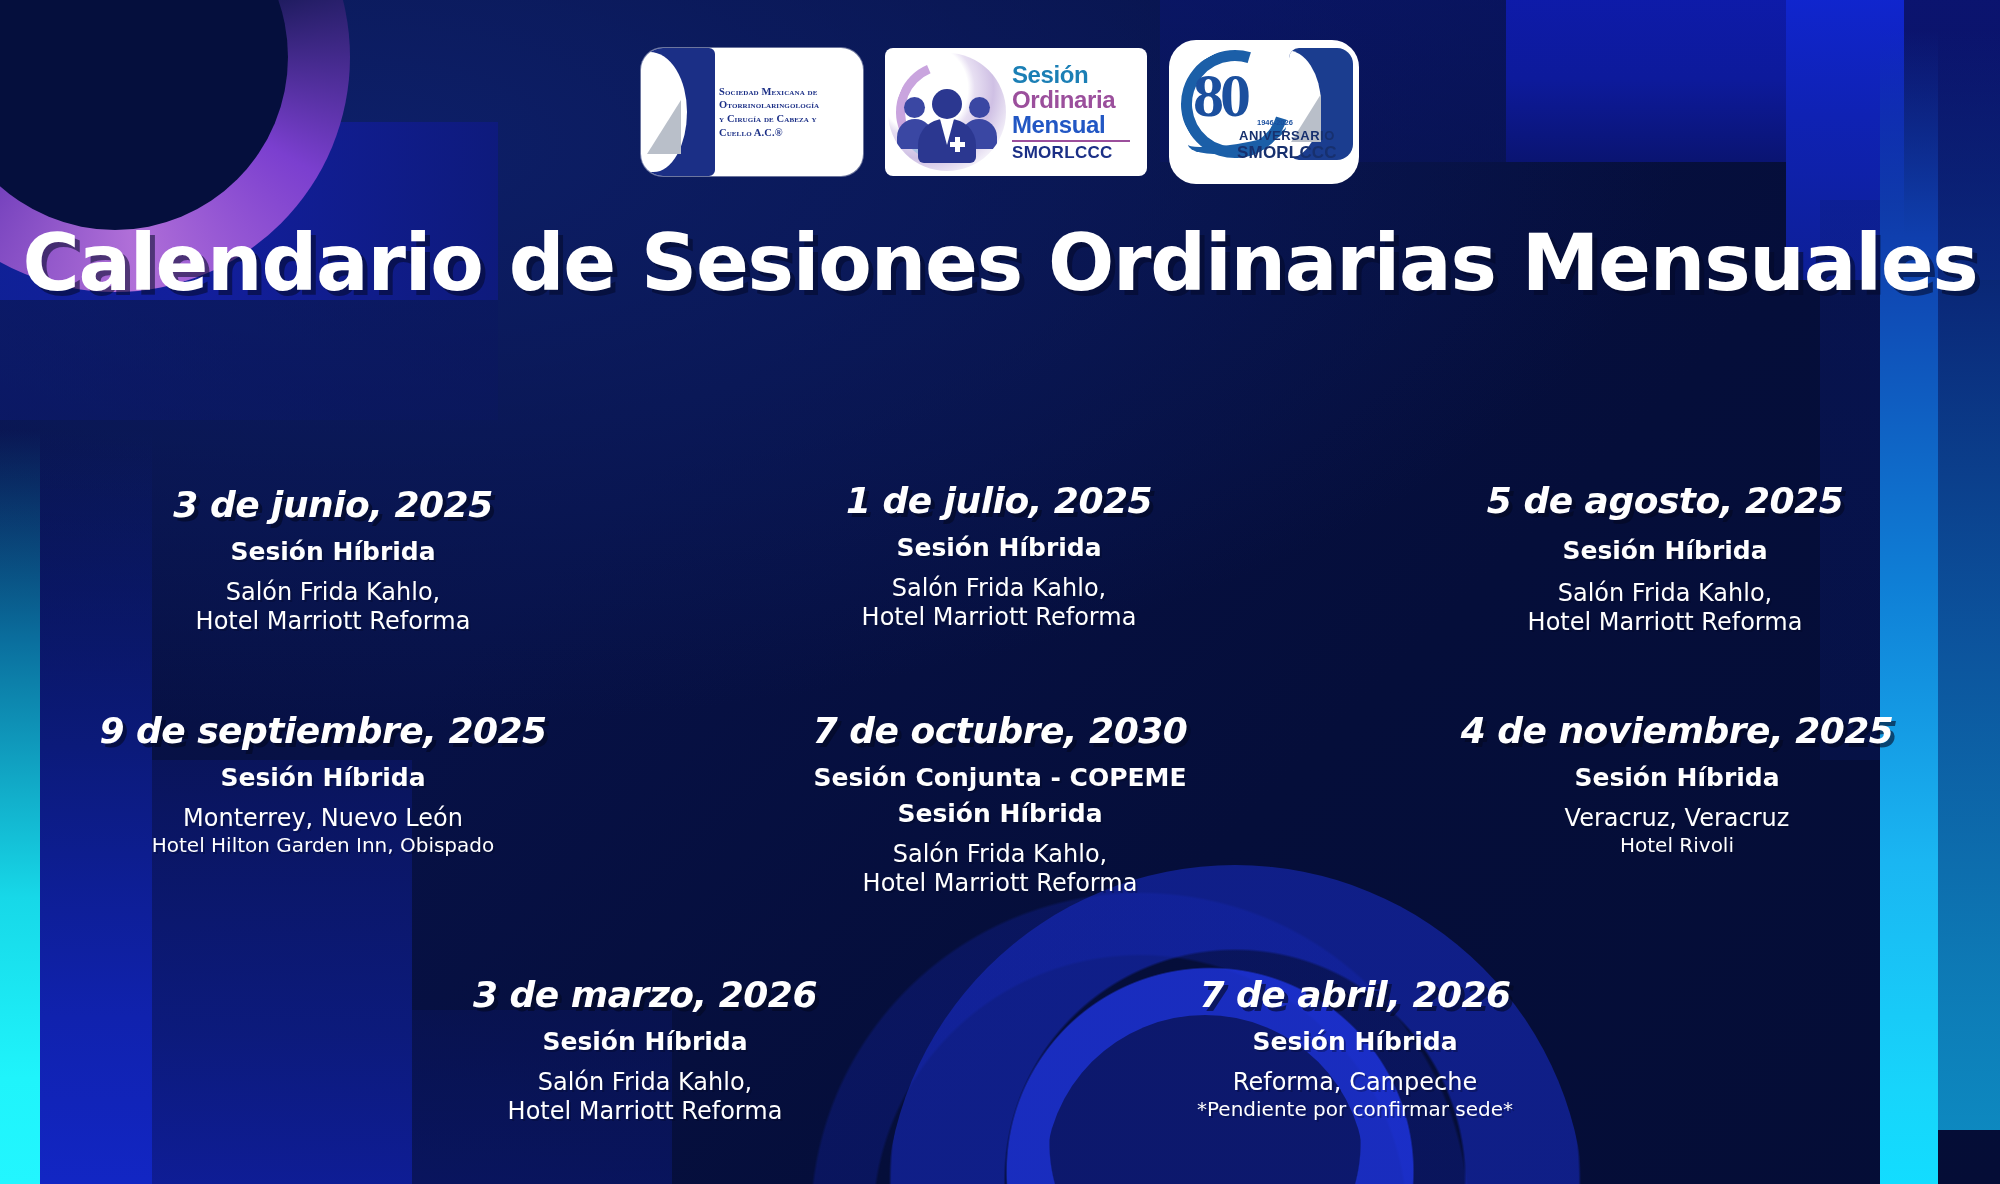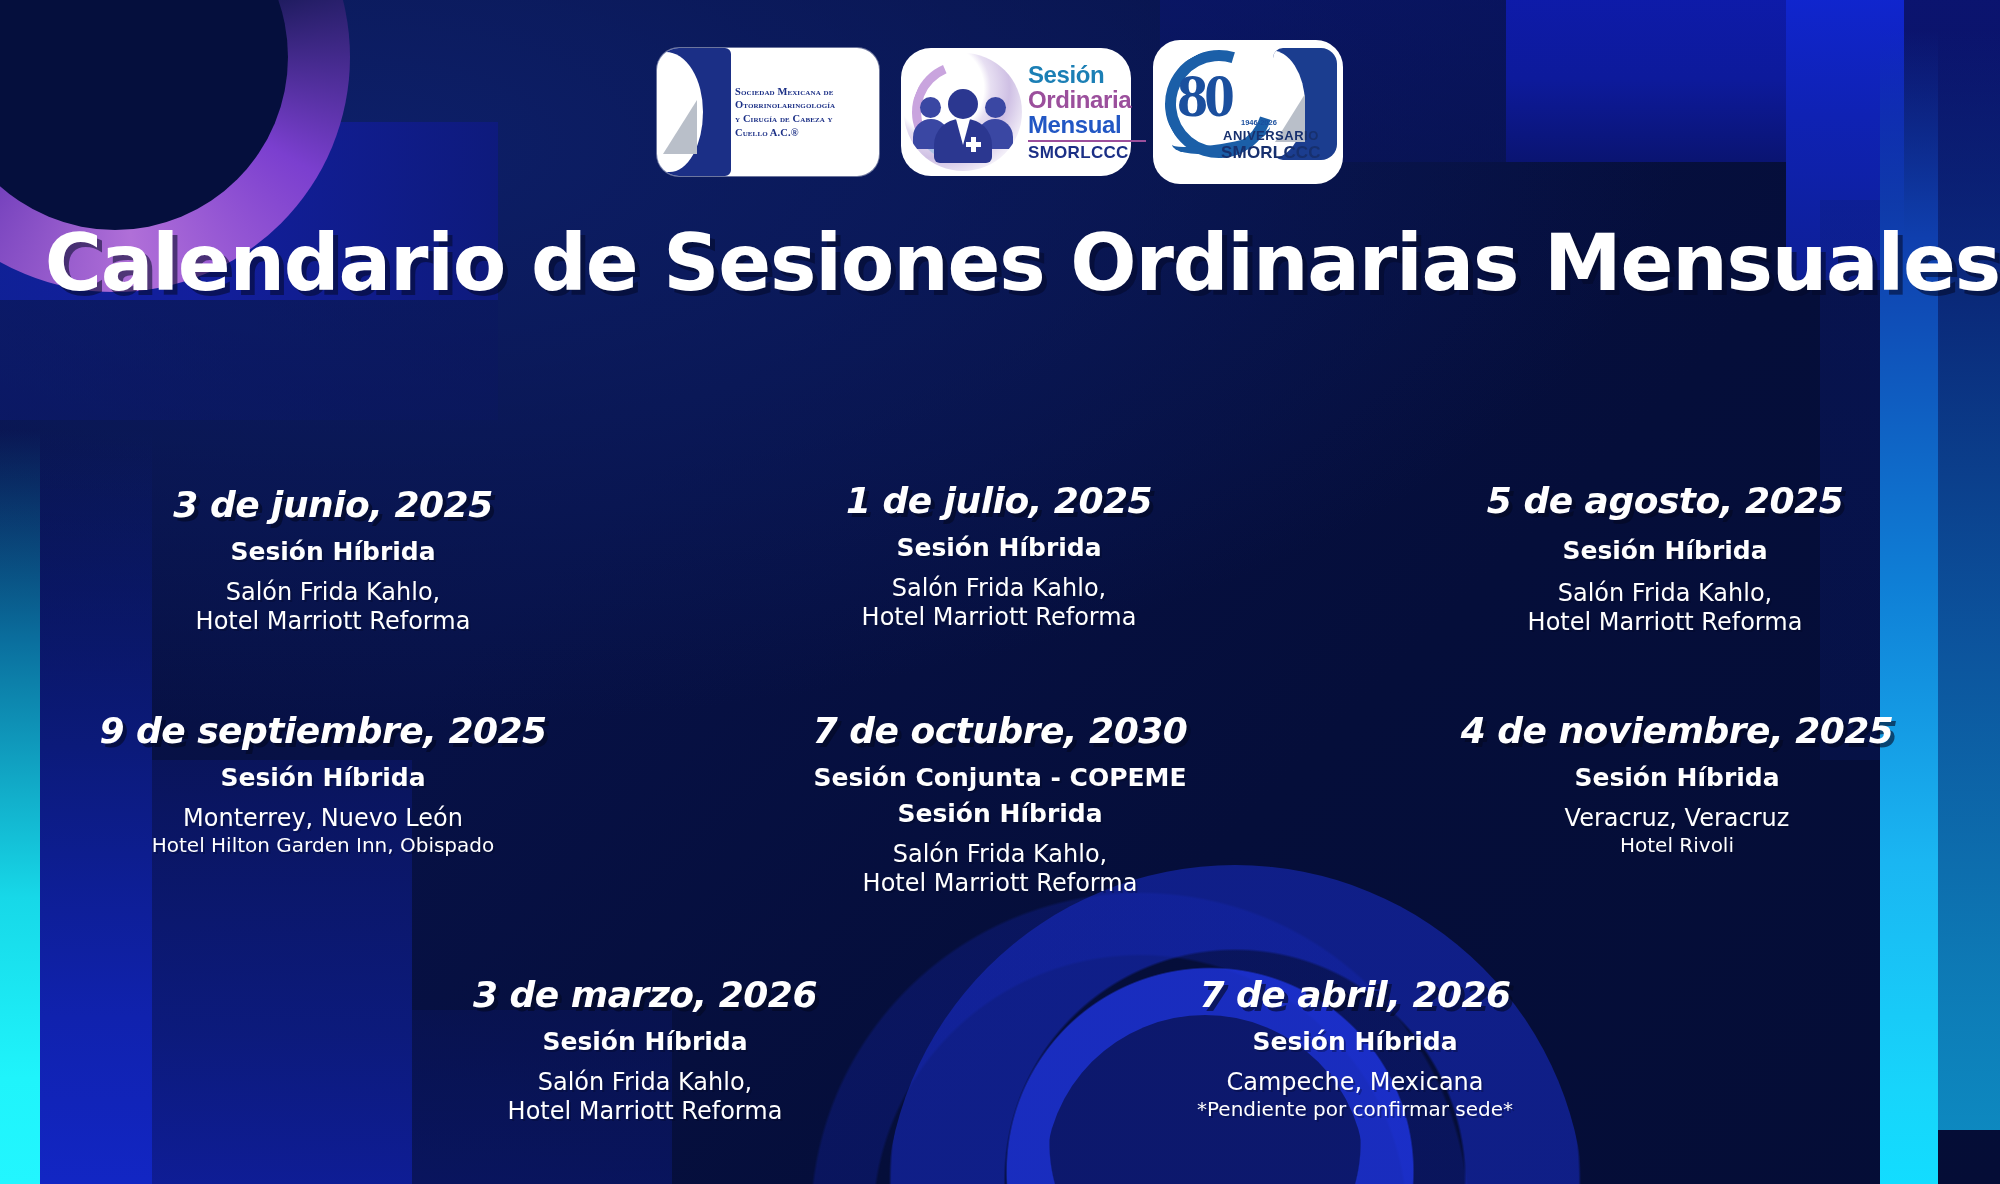--- a/index.html
+++ b/index.html
@@ -136,22 +136,22 @@
     content:""; position:absolute; left:6px; top:52px; width:34px; height:54px;
     background:#b9bfc9; clip-path:polygon(0 100%,100% 0,100% 100%);
   }
   .logo-smorl .smorl-txt{
     font-size:10.5px; line-height:13.6px; color:#1b2f86;
     font-weight:bold; letter-spacing:.1px; padding-left:4px;
     font-variant:small-caps; font-family:"Liberation Serif", serif;
   }
 
   .logo-sesion{
-    position:relative; width:230px; height:128px; display:flex; align-items:center;
-    background:#fff; border-radius:30px;
+    position:relative; width:262px; height:128px; display:flex; align-items:center;
+    background:#fff; border-radius:8px;
   }
   .logo-sesion .badge{
     position:relative; width:118px; height:118px; flex:0 0 118px; margin-left:3px;
     border-radius:50%;
     background:
       radial-gradient(circle at 30% 30%, #ffffff 0 38%, #e7dff2 44%, #cfc0e4 60%, #f2eef8 78%, #ffffff 100%);
     overflow:hidden;
   }
   .logo-sesion .badge .arc{
     position:absolute; left:8px; top:8px; width:102px; height:102px; border-radius:50%;
@@ -228,21 +228,21 @@
     content:""; position:absolute; left:2px; top:46px; width:30px; height:48px;
     background:#b9bfc9; clip-path:polygon(0 100%,100% 0,100% 100%);
   }
   .logo-80 .swoosh{
     position:absolute; left:18px; top:78px; width:100px; height:34px;
     border-bottom:8px solid #1b5fa8; border-radius:0 0 60% 40%; transform:rotate(-7deg);
   }
 
   
   .title{
-    position:absolute; top:218px; left:0; width:2000px; text-align:right;
+    position:absolute; top:218px; left:0; width:2000px; text-align:center;
     font-size:78px; font-weight:bold; color:#ffffff; letter-spacing:-1.2px;
     text-shadow:5px 5px 0 rgba(4,10,40,.55);
     font-family:"DejaVu Sans", sans-serif;
   }
   .subtitle{
     position:absolute; top:348px; left:0; width:2000px; text-align:center;
     font-size:62px; font-weight:bold; color:#ffffff; letter-spacing:0px;
     text-shadow:5px 5px 0 rgba(4,10,40,.55);
     font-family:"DejaVu Sans", sans-serif;
   }
@@ -413,20 +413,20 @@
         <div class="kind">Sesión Híbrida</div>
         <div class="venue">
           <span>Salón Frida Kahlo,</span><br>
           <span>Hotel Marriott Reforma</span>
         </div>
       </div>
       <div class="cell">
         <div class="date">7 de abril, 2026</div>
         <div class="kind">Sesión Híbrida</div>
         <div class="venue">
-          <span>Campeche, Mexicana</span>
+          <span>Reforma, Campeche</span>
           <span class="small">*Pendiente por confirmar sede*</span>
         </div>
       </div>
     </div>
 
   </div>
 </div>
 
 </body></html>

